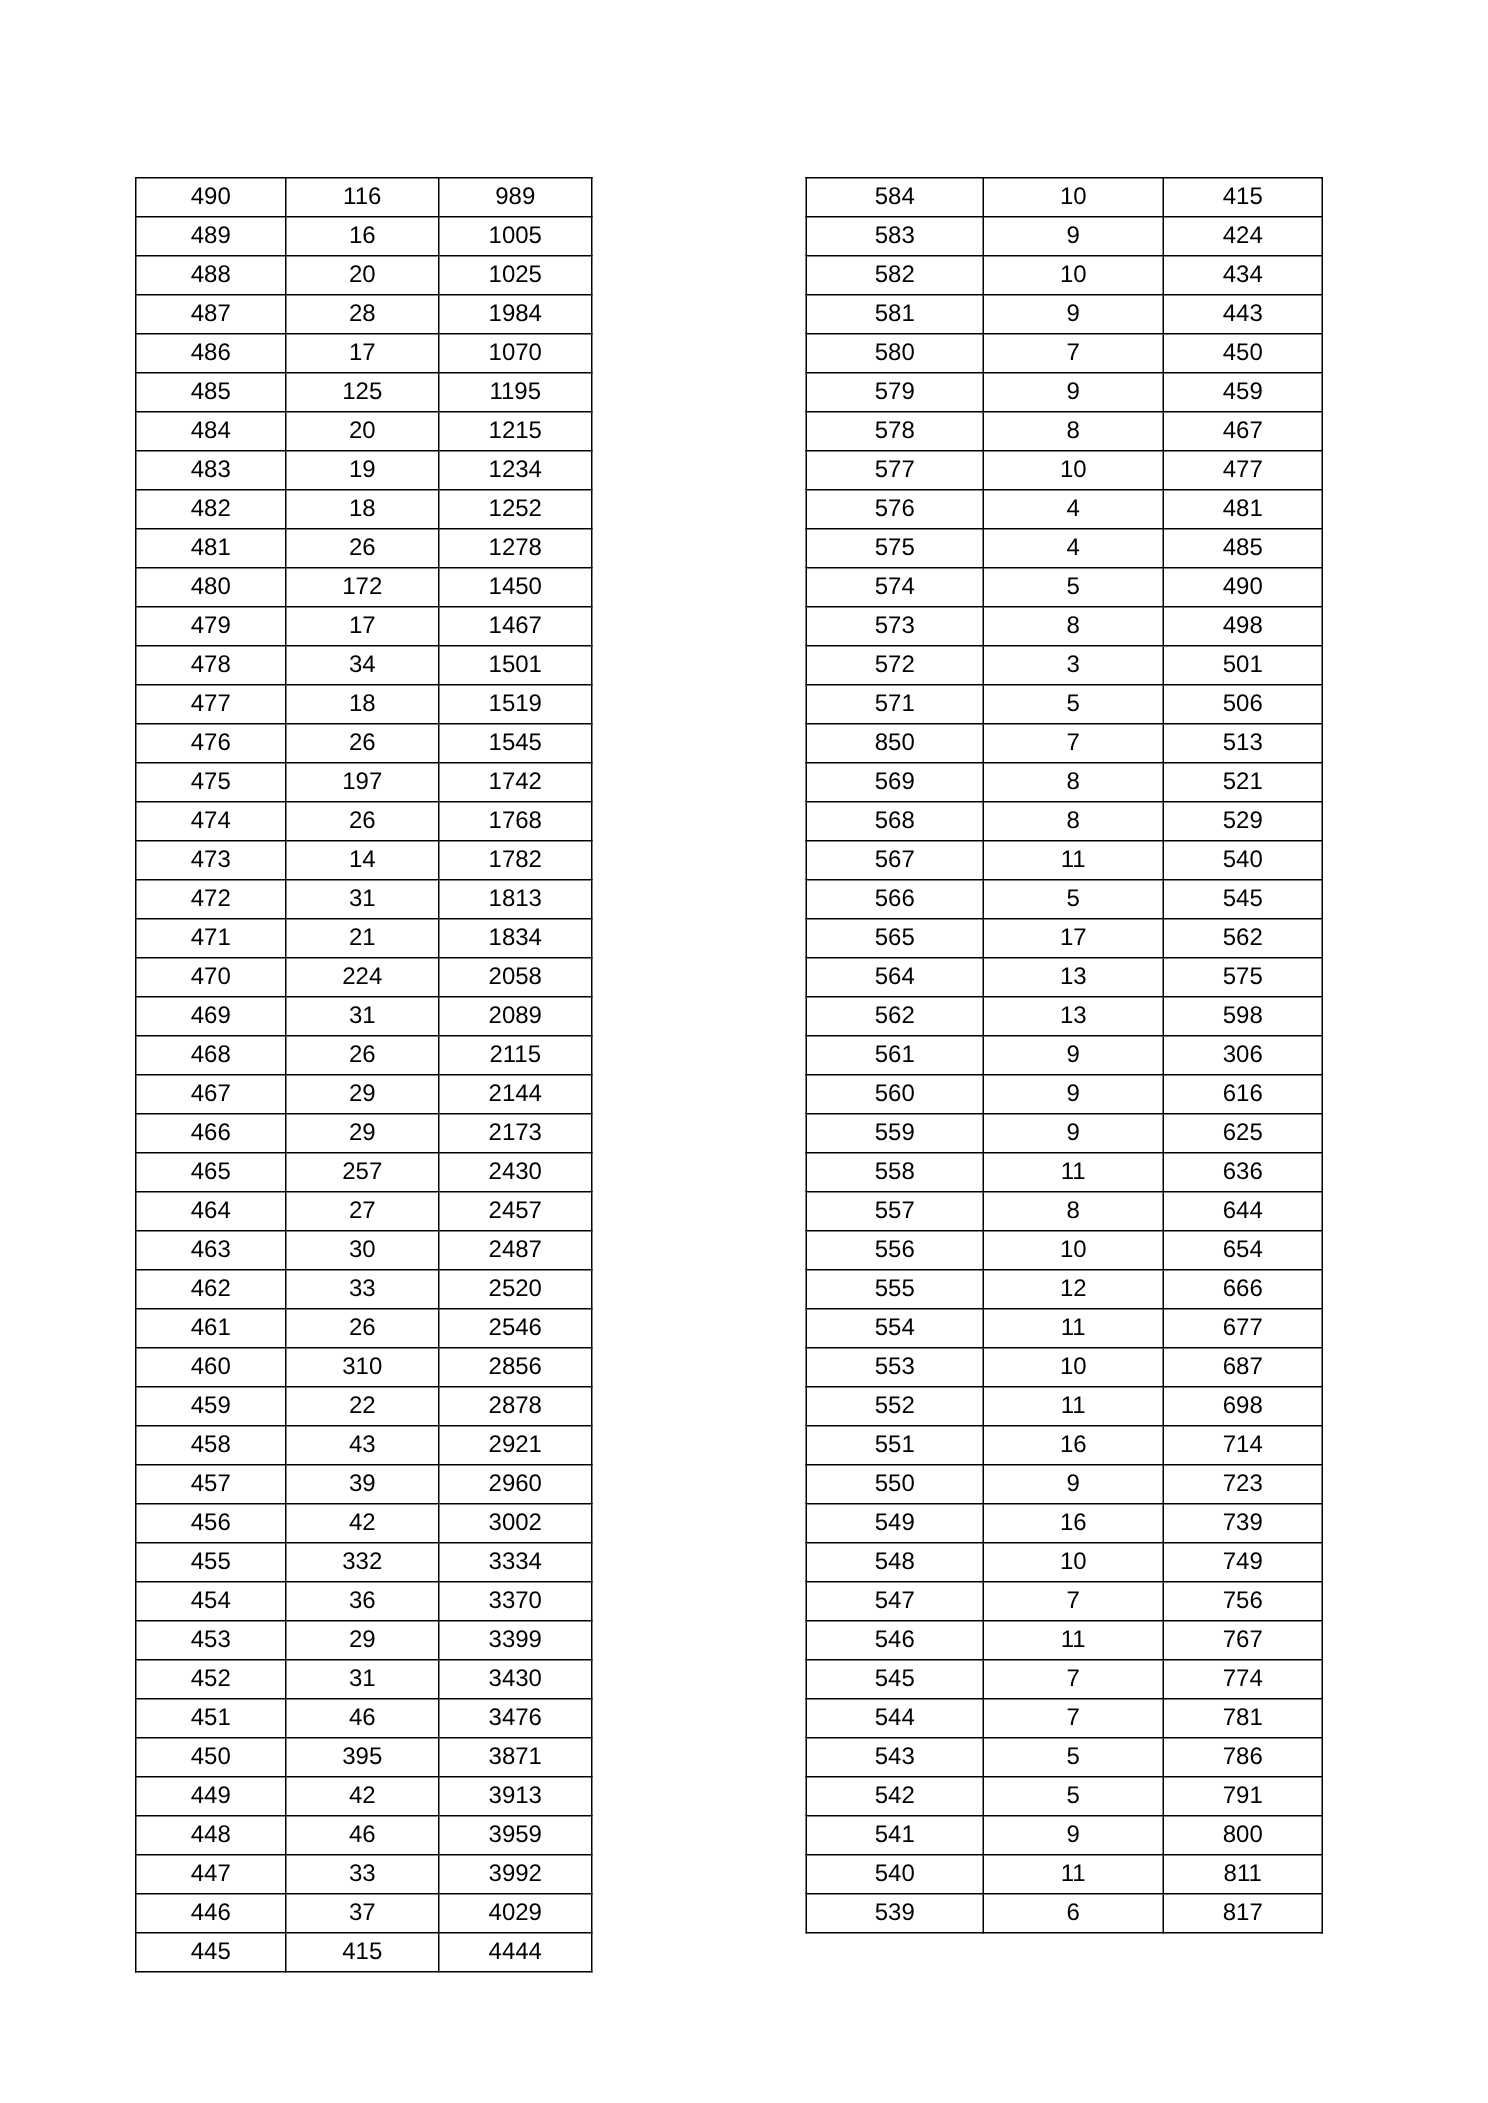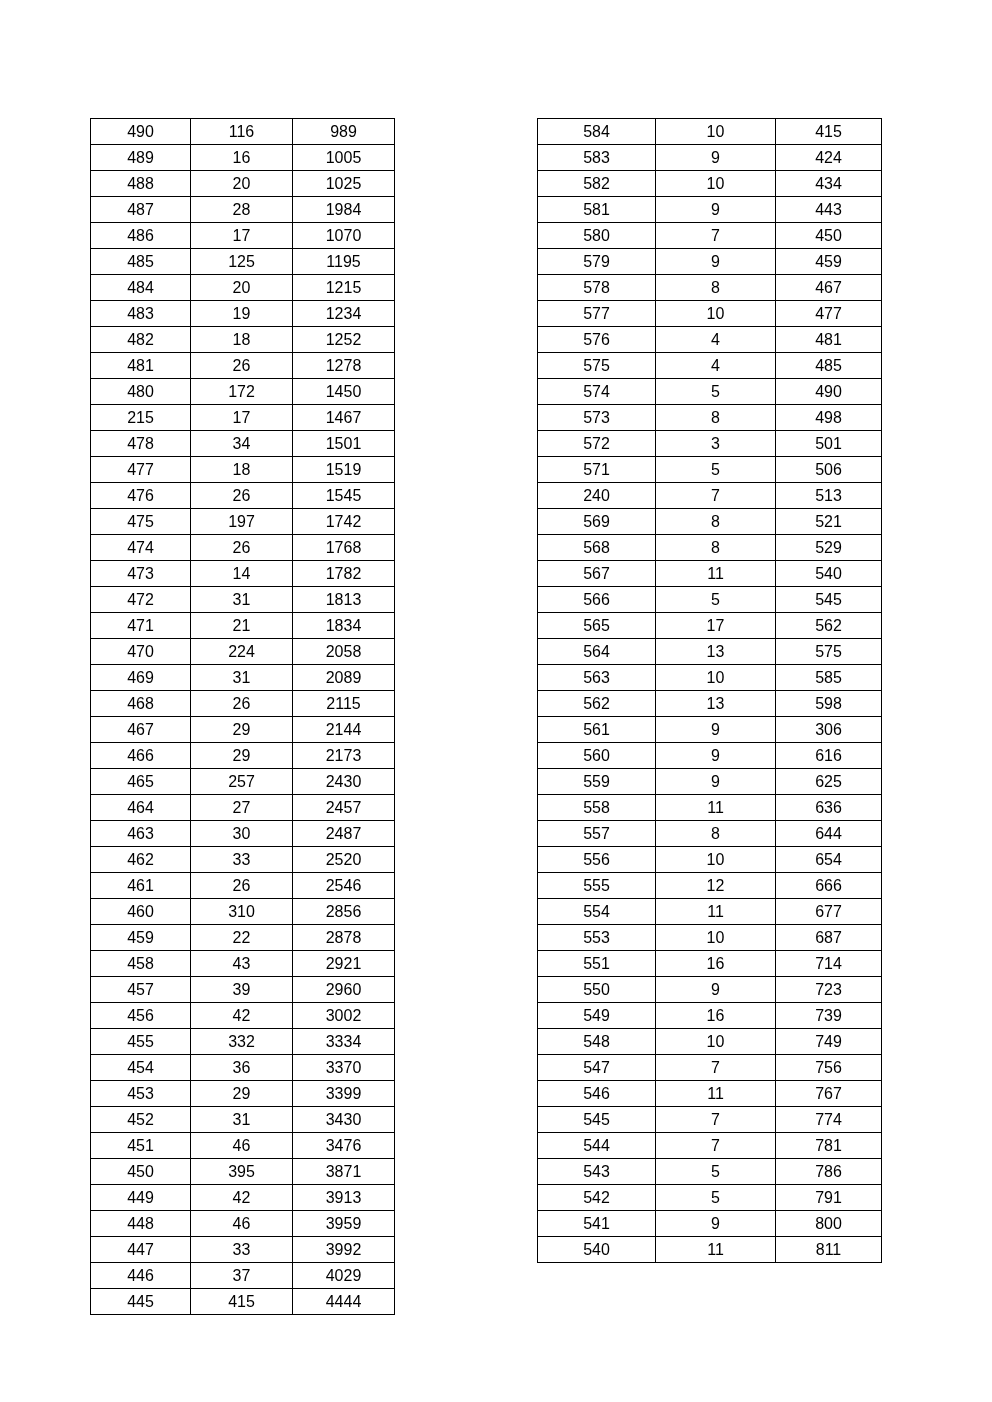--- a/index.html
+++ b/index.html
@@ -133,21 +133,21 @@
               <td>481</td>
               <td>26</td>
               <td>1278</td>
             </tr>
             <tr>
               <td>480</td>
               <td>172</td>
               <td>1450</td>
             </tr>
             <tr>
-              <td>215</td>
+              <td>479</td>
               <td>17</td>
               <td>1467</td>
             </tr>
             <tr>
               <td>478</td>
               <td>34</td>
               <td>1501</td>
             </tr>
             <tr>
               <td>477</td>
@@ -390,21 +390,21 @@
               <td>572</td>
               <td>3</td>
               <td>501</td>
             </tr>
             <tr>
               <td>571</td>
               <td>5</td>
               <td>506</td>
             </tr>
             <tr>
-              <td>240</td>
+              <td>850</td>
               <td>7</td>
               <td>513</td>
             </tr>
             <tr>
               <td>569</td>
               <td>8</td>
               <td>521</td>
             </tr>
             <tr>
               <td>568</td>
@@ -425,25 +425,20 @@
               <td>565</td>
               <td>17</td>
               <td>562</td>
             </tr>
             <tr>
               <td>564</td>
               <td>13</td>
               <td>575</td>
             </tr>
             <tr>
-              <td>563</td>
-              <td>10</td>
-              <td>585</td>
-            </tr>
-            <tr>
               <td>562</td>
               <td>13</td>
               <td>598</td>
             </tr>
             <tr>
               <td>561</td>
               <td>9</td>
               <td>306</td>
             </tr>
             <tr>
@@ -480,20 +475,25 @@
               <td>554</td>
               <td>11</td>
               <td>677</td>
             </tr>
             <tr>
               <td>553</td>
               <td>10</td>
               <td>687</td>
             </tr>
             <tr>
+              <td>552</td>
+              <td>11</td>
+              <td>698</td>
+            </tr>
+            <tr>
               <td>551</td>
               <td>16</td>
               <td>714</td>
             </tr>
             <tr>
               <td>550</td>
               <td>9</td>
               <td>723</td>
             </tr>
             <tr>
@@ -538,19 +538,24 @@
             </tr>
             <tr>
               <td>541</td>
               <td>9</td>
               <td>800</td>
             </tr>
             <tr>
               <td>540</td>
               <td>11</td>
               <td>811</td>
+            </tr>
+            <tr>
+              <td>539</td>
+              <td>6</td>
+              <td>817</td>
             </tr>
           </tbody>
       </table>
     </div>
 
   </div>
 </div>
 
 </body></html>

